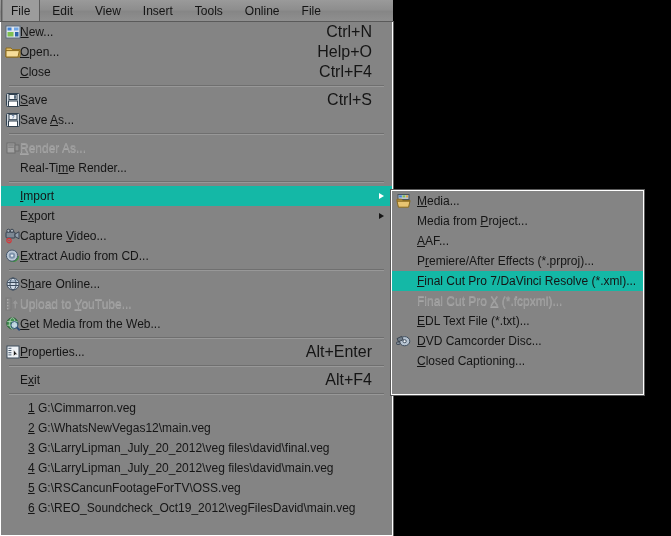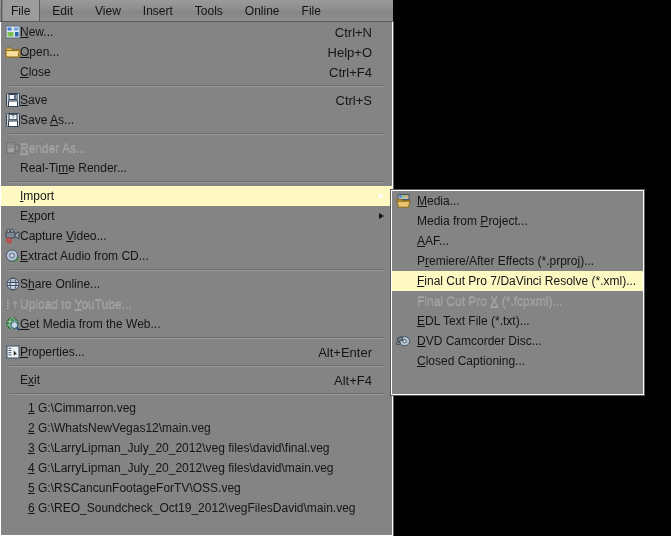--- a/index.html
+++ b/index.html
@@ -59,30 +59,30 @@
   .mi .lbl{
     margin-left:19px;
     font-size:12px;
     line-height:14px;
     color:#151515;
     white-space:nowrap;
   }
   #import-menu .mi .lbl{margin-left:25px;}
   .mi .acc{
     position:absolute;right:20px;
-    font-size:13px;color:#151515;white-space:nowrap;
+    font-size:16px;color:#151515;white-space:nowrap;
   }
   .mi .arrow{
     position:absolute;right:8px;top:7px;
     width:0;height:0;
     border-left:5px solid #151515;
     border-top:3.5px solid transparent;
     border-bottom:3.5px solid transparent;
   }
-  .mi.sel{background:#fef9c3;}
+  .mi.sel{background:#14b8a6;}
   .mi.sel .arrow{border-left-color:#ffffff;}
   .mi.disabled .lbl,.mi.disabled .acc{color:#9d9d9d;text-shadow:0 1px 0 rgba(255,255,255,.28);}
   .mi.disabled .ico{opacity:.45;filter:grayscale(1);}
   .u{text-decoration:underline;}
 
   .sep{height:1px;margin:3px 8px 3px 8px;background:#6f6f6f;border-bottom:1px solid #989898;}
   .recent .lbl{margin-left:27px;}
 
   
   .ico svg{display:block;width:16px;height:16px;}

